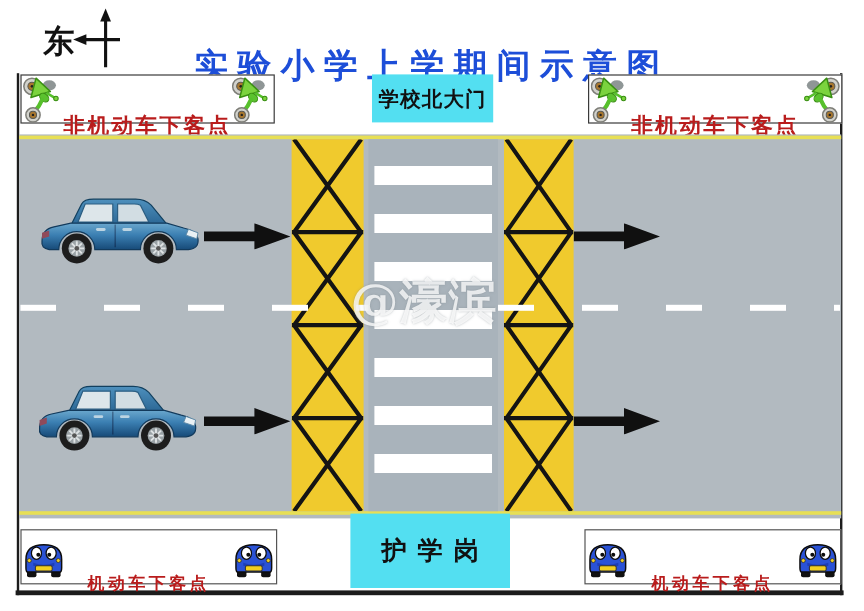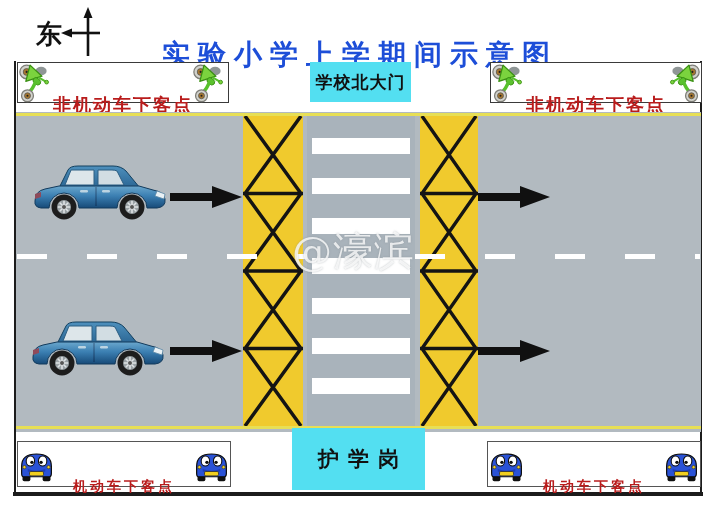--- a/index.html
+++ b/index.html
@@ -42,21 +42,21 @@
   .zone{top:4px;height:310px;background:var(--c-zone-yellow,#f0ca2d);}
   .zone-left{left:227px;width:60px;} .zone-right{left:404px;width:58px;}
   .zone svg{width:100%;height:100%;display:block;}
   .dash{top:142px;height:5px;background:repeating-linear-gradient(to right,#fff 0 30px,transparent 30px 70px);}
   .dash-left{left:1px;width:290px;} .dash-right{left:399px;width:285px;}
   .car{width:142px;height:62px;}
   .car-top{left:12px;top:48px;} .car-bottom{left:10px;top:204px;}
   .arrow{width:72px;height:22px;}
   .arrow-lt{left:154px;top:74px;} .arrow-lb{left:154px;top:228px;}
   .arrow-rt{left:462px;top:74px;} .arrow-rb{left:462px;top:228px;}
-  .watermark{left:276px;top:112px;font-size:40px;font-weight:400;letter-spacing:1px;
+  .watermark{left:276px;top:112px;font-size:40px;font-weight:700;letter-spacing:1px;
              color:rgba(255,255,255,0.78);text-shadow:0 0 2px rgba(120,130,135,0.5);
              font-family:"DejaVu Serif","Liberation Serif",serif;white-space:nowrap;}
   .icon-svg{display:block;}
   .scooter{width:36px;height:40px;}
   .toycar{width:35px;height:39px;}
   .mirror{transform:scaleX(-1);}
 </style>
 </head>
 <body>
 

